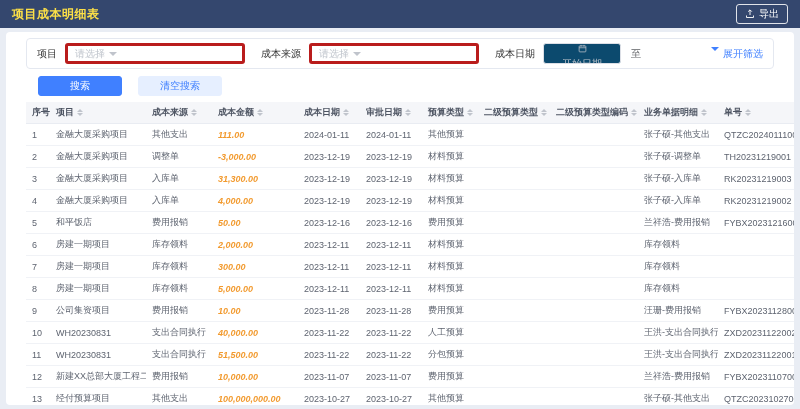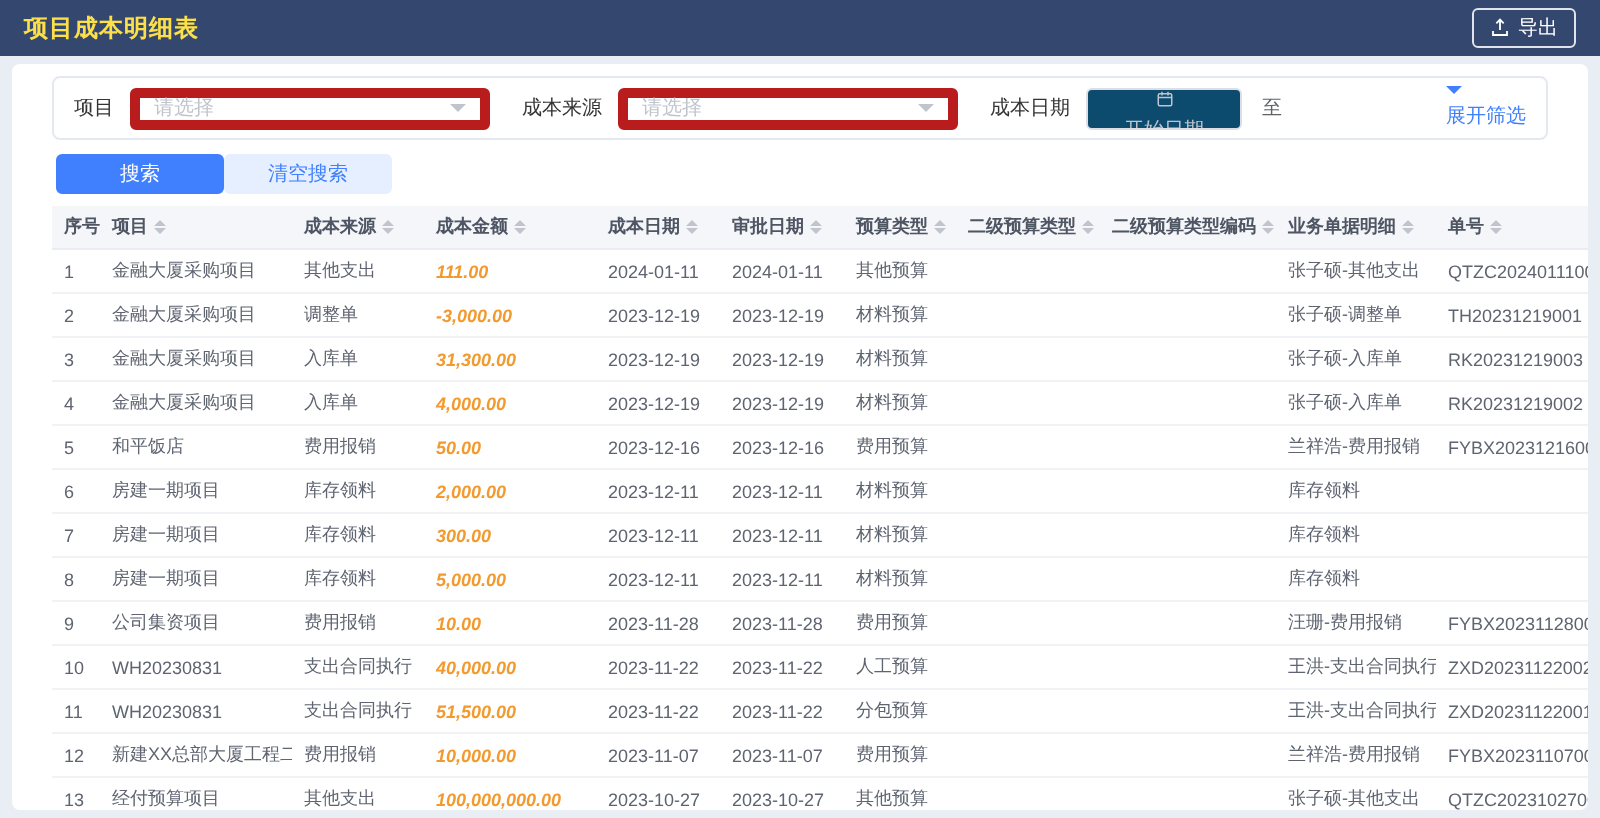--- a/index.html
+++ b/index.html
@@ -33,46 +33,46 @@
     padding:6px 20px;height:373px;overflow:hidden;
   }
   
   .filter-box{
     border:1px solid #e4e8f0;border-radius:4px;
     padding:4px 10px;display:flex;align-items:center;gap:16px;
   }
   .fgroup{display:flex;align-items:center;gap:8px;min-width:0;}
   .flabel{font-size:10px;color:#333;white-space:nowrap;}
   .select{
-    height:21px;border:5px solid #b91c1c;border-radius:3px;background:#fff;
-    display:flex;align-items:center;justify-content:space-between;
+    height:21px;border:3px solid #b91c1c;border-radius:3px;background:#fff;
+    display:flex;align-items:center;
     padding:0 7px;cursor:pointer;min-width:0;flex-shrink:1;
   }
   .sel-project{width:180px;}
   .sel-source{width:170px;}
   .placeholder{color:#bfc4cc;font-size:10px;white-space:nowrap;overflow:hidden;}
   .caret-down{
     width:0;height:0;border-left:4px solid transparent;border-right:4px solid transparent;
     border-top:4px solid #c0c4cc;margin-left:4px;flex:none;
   }
   .dateinput{
     width:78px;height:21px;border:1px solid #dcdfe6;border-radius:3px;background:#0c4a6e;
     display:flex;align-items:center;gap:4px;padding:0 6px;cursor:pointer;flex-shrink:1;min-width:0;flex-direction:column;
   }
   .date-sep{font-size:10px;color:#606266;margin:0 2px;white-space:nowrap;}
   .expand{
     margin-left:auto;display:flex;align-items:flex-start;gap:4px;
-    color:var(--primary);font-size:10px;cursor:pointer;white-space:nowrap;flex-direction:column;
+    color:var(--primary);font-size:10px;cursor:pointer;white-space:nowrap;
   }
   .chev-blue{
     width:0;height:0;border-left:4px solid transparent;border-right:4px solid transparent;
     border-top:4px solid var(--primary);
   }
   
-  .btnrow{display:flex;margin:7px 2px 6px;}
+  .btnrow{display:flex;gap:16px;margin:7px 12px 6px;}
   .btn{height:20px;width:84px;border-radius:3px;font-size:10px;cursor:pointer;font-family:inherit;}
   .btn-primary{background:var(--primary);border:1px solid var(--primary);color:#fff;}
   .btn-plain{background:#e6efff;border:1px solid #e6efff;color:var(--primary);}
   
   table{width:100%;border-collapse:collapse;table-layout:fixed;}
   th,td{
     font-size:9px;text-align:left;padding:4px 6px;
     white-space:nowrap;overflow:hidden;
   }
   thead th{

